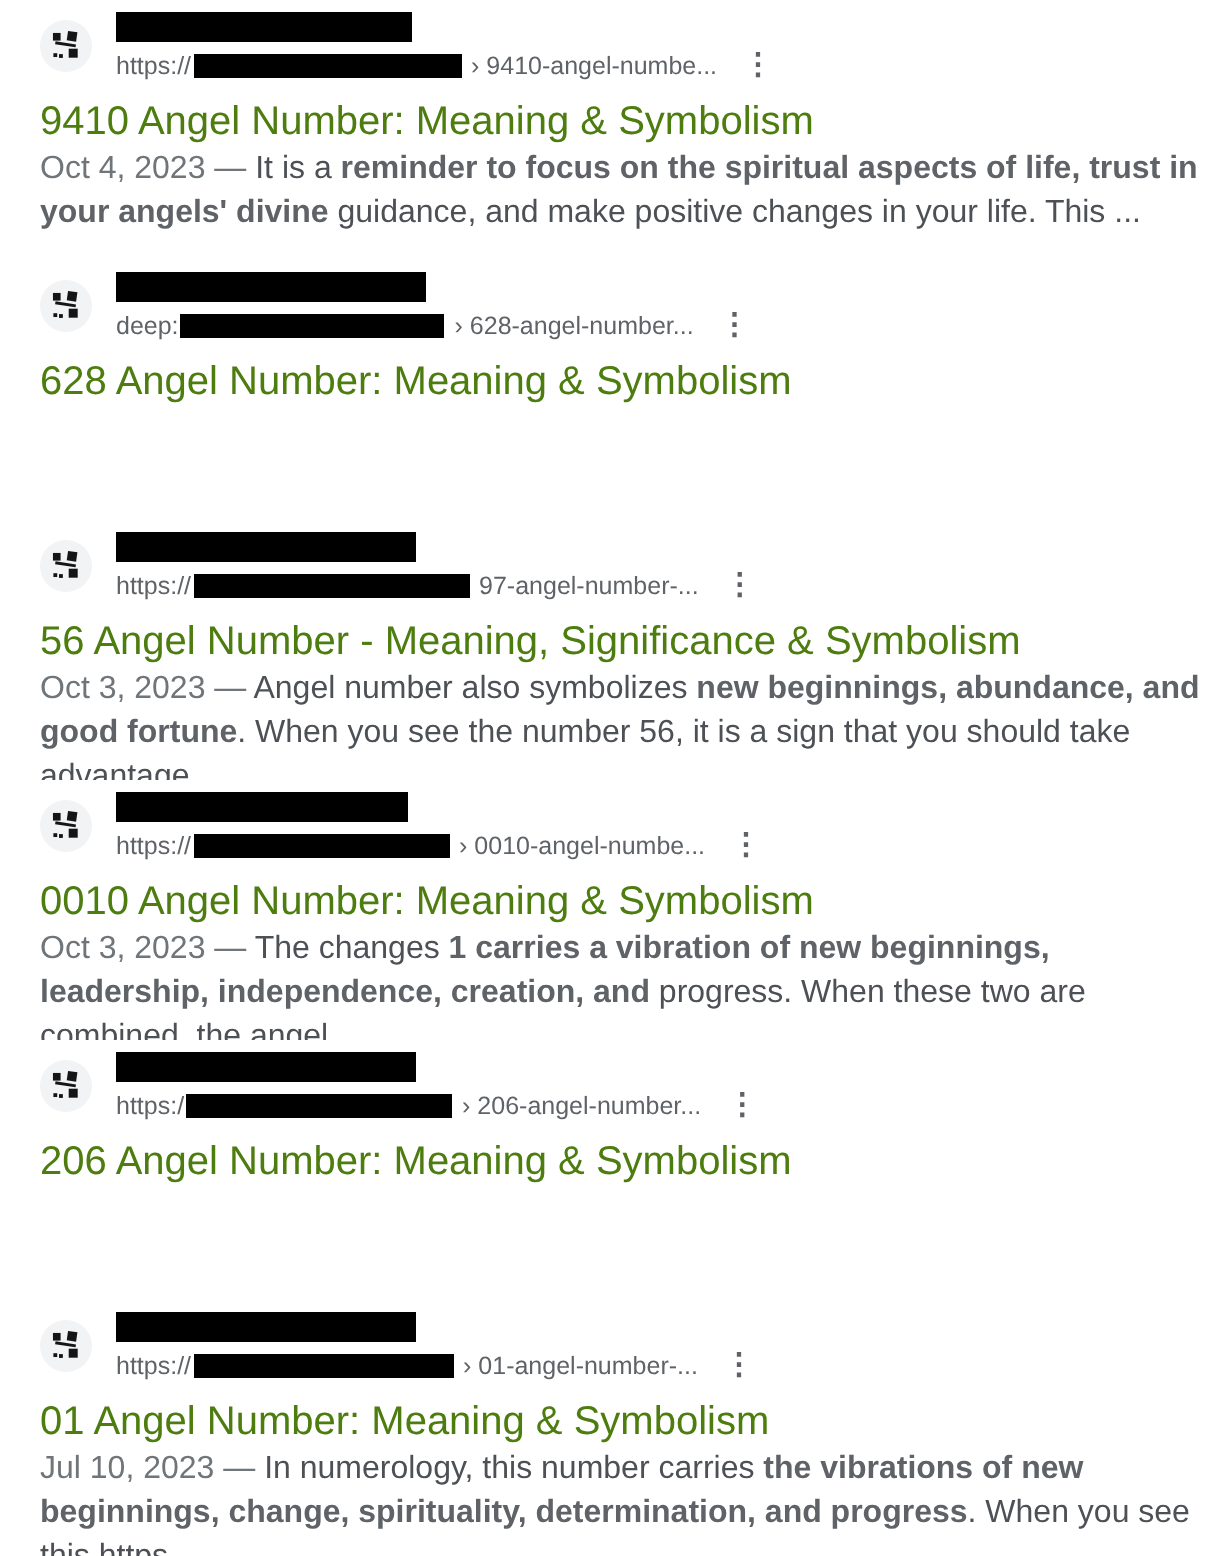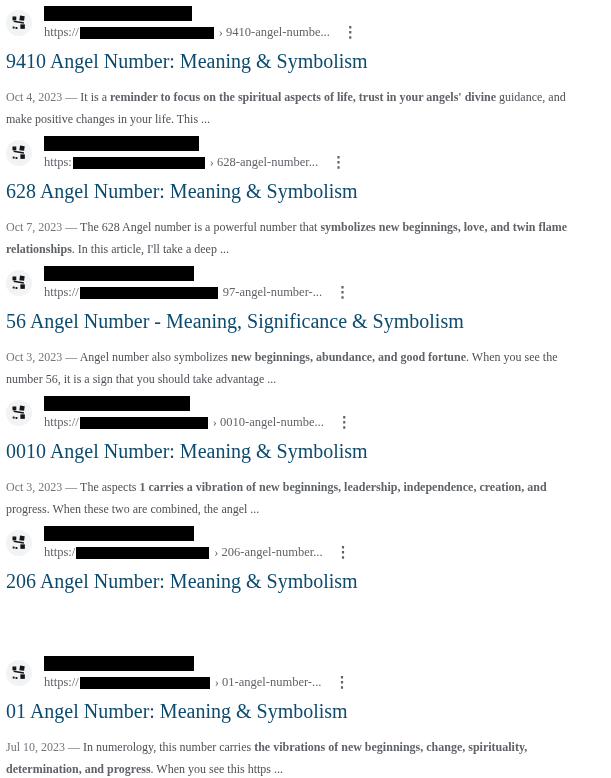--- a/index.html
+++ b/index.html
@@ -6,23 +6,22 @@
     margin: 0;
     padding: 0;
     background: #ffffff;
     width: 611px;
     font-family: "Liberation Sans", sans-serif;
   }
   .results-list { padding-top: 0; }
   .result {
     height: 130px;
     box-sizing: border-box;
-    padding: 10px 10px 0 6px;
+    padding: 10px 10px 0 20px;
     overflow: hidden;
-    font-family: Liberation Serif, serif;
   }
   .head { display: flex; align-items: flex-start; }
   .favicon {
     width: 26px; height: 26px;
     border-radius: 50%;
     background: #f1f3f4;
     flex: 0 0 26px;
     display: flex; align-items: center; justify-content: center;
     cursor: pointer;
   }
@@ -56,28 +55,28 @@
     font-weight: 700;
     line-height: 13px;
     cursor: pointer;
     user-select: none;
   }
   .title {
     display: inline-block;
     margin-top: 9px;
     font-size: 20px;
     line-height: 25px;
-    color: #0c4a6e;
+    color: #4d7c0f;
     text-decoration: none;
     font-weight: 400;
     cursor: pointer;
   }
   .snippet {
-    margin-top: 12px;
-    font-size: 12px;
+    margin-top: 0;
+    font-size: 16px;
     line-height: 22px;
     color: #4d5156;
     max-width: 580px;
   }
   .date { color: #70757a; }
   .b { font-weight: 700; color: #5f6368; }
 </style>
 </head>
 <body>
 
@@ -118,31 +117,28 @@
           <rect x="8.6" y="1.6" width="4.2" height="4.2" fill="#151518" transform="rotate(8 10.7 3.7)"></rect>
           <rect x="3.2" y="6.6" width="9.2" height="1.3" fill="#151518" transform="rotate(9 7.8 7.2)"></rect>
           <rect x="9.2" y="9.2" width="4" height="4" fill="#151518"></rect>
           <rect x="2.4" y="11.2" width="1.7" height="1.7" fill="#151518"></rect>
           <rect x="4.9" y="11.6" width="1.7" height="1.7" fill="#151518"></rect>
         </svg>
       </div>
       <div class="meta">
         <div class="site-bar" style="width: 155px;"></div>
         <div class="url-line">
-          <span class="url-prefix">https:</span>
+          <span class="url-prefix">deep:</span>
           <span class="url-bar" style="width: 132px;"></span>
           <span class="breadcrumb">› 628-angel-number...</span>
           <span class="more">⋮</span>
         </div>
       </div>
     </div>
     <a class="title">628 Angel Number: Meaning &amp; Symbolism</a>
-    <div class="snippet">
-      <span class="date">Oct 7, 2023 — </span><span><span>The 628 Angel number is a powerful number that </span><span class="b">symbolizes new beginnings, love, and twin flame relationships</span><span>. In this article, I'll take a deep ...</span></span>
-    </div>
   </div>
 
   <div class="result">
     <div class="head">
       <div class="favicon">
         <svg width="18" height="18" viewBox="0 0 16 16">
           <rect x="2.2" y="2.2" width="3.4" height="3.4" fill="#151518"></rect>
           <rect x="8.6" y="1.6" width="4.2" height="4.2" fill="#151518" transform="rotate(8 10.7 3.7)"></rect>
           <rect x="3.2" y="6.6" width="9.2" height="1.3" fill="#151518" transform="rotate(9 7.8 7.2)"></rect>
           <rect x="9.2" y="9.2" width="4" height="4" fill="#151518"></rect>
@@ -183,21 +179,21 @@
         <div class="url-line">
           <span class="url-prefix">https://</span>
           <span class="url-bar" style="width: 128px;"></span>
           <span class="breadcrumb">› 0010-angel-numbe...</span>
           <span class="more">⋮</span>
         </div>
       </div>
     </div>
     <a class="title">0010 Angel Number: Meaning &amp; Symbolism</a>
     <div class="snippet">
-      <span class="date">Oct 3, 2023 — </span><span><span>The aspects </span><span class="b">1 carries a vibration of new beginnings, leadership, independence, creation, and</span><span> progress. When these two are combined, the angel ...</span></span>
+      <span class="date">Oct 3, 2023 — </span><span><span>The changes </span><span class="b">1 carries a vibration of new beginnings, leadership, independence, creation, and</span><span> progress. When these two are combined, the angel ...</span></span>
     </div>
   </div>
 
   <div class="result">
     <div class="head">
       <div class="favicon">
         <svg width="18" height="18" viewBox="0 0 16 16">
           <rect x="2.2" y="2.2" width="3.4" height="3.4" fill="#151518"></rect>
           <rect x="8.6" y="1.6" width="4.2" height="4.2" fill="#151518" transform="rotate(8 10.7 3.7)"></rect>
           <rect x="3.2" y="6.6" width="9.2" height="1.3" fill="#151518" transform="rotate(9 7.8 7.2)"></rect>

